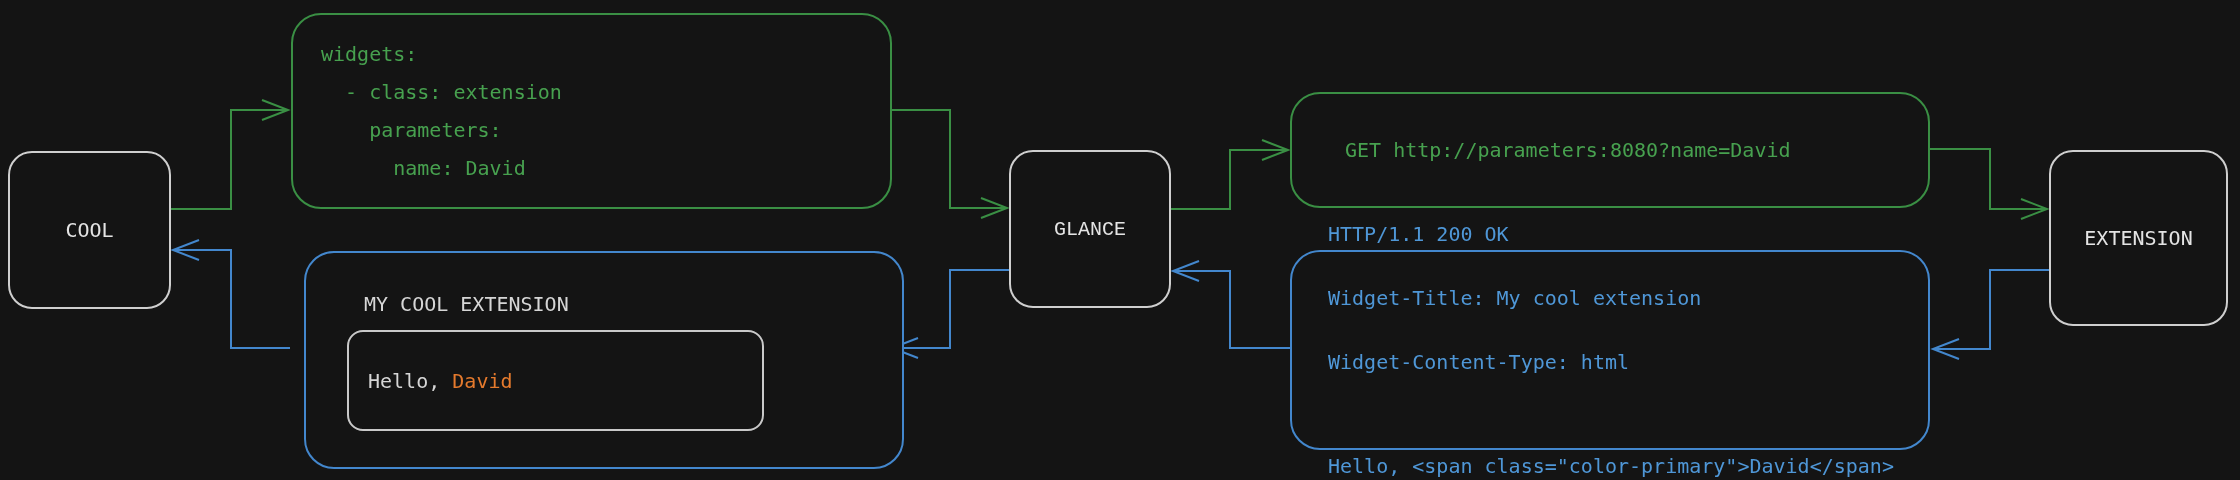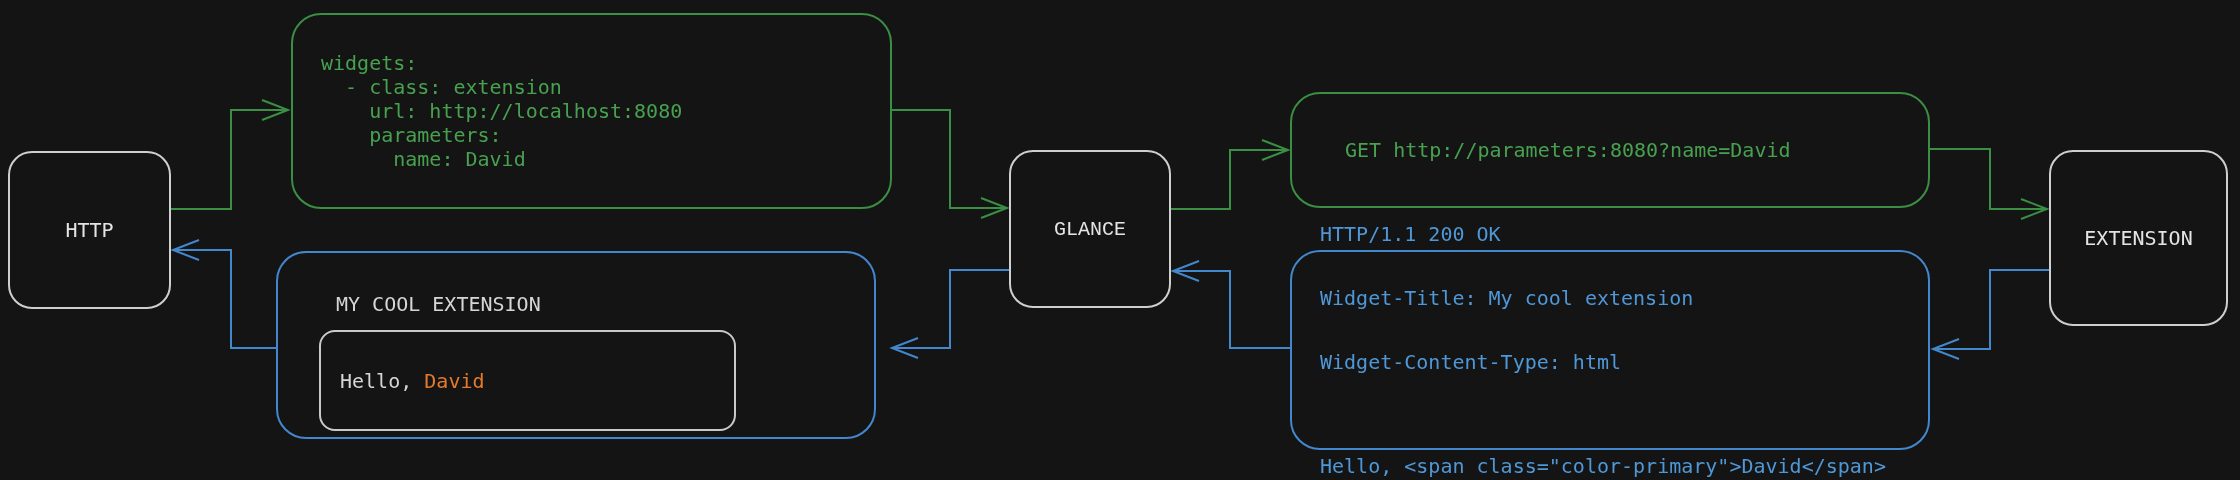--- a/index.html
+++ b/index.html
@@ -25,26 +25,26 @@
     display:flex;align-items:center;justify-content:center;
     color:var(--c-node-text);background:var(--c-bg);
   }
   .node-user{left:8px;top:151px;width:163px;height:158px;}
   .node-glance{left:1009px;top:150px;width:162px;height:158px;font-family:Liberation Mono, monospace;}
   .node-extension{left:2049px;top:150px;width:179px;height:176px;}
   .box{position:absolute;border-radius:30px;background:var(--c-bg);}
   .box.green{border:2px solid var(--c-green);color:var(--c-green-text);}
   .box.blue{border:2px solid var(--c-blue);color:var(--c-blue-text);}
   .config-box{left:291px;top:13px;width:601px;height:196px;
-    display:flex;flex-direction:column;justify-content:center;padding-left:28px;}
+    display:flex;flex-direction:column;justify-content:center;padding-left:28px;gap:14px;}
   .request-box{left:1290px;top:92px;width:640px;height:116px;
     display:flex;flex-direction:column;justify-content:center;padding-left:53px;}
   .response-box{left:1290px;top:250px;width:640px;height:200px;
-    display:flex;flex-direction:column;justify-content:center;padding-left:28px;gap:40px;}
-  .widget-box{left:276px;top:251px;width:600px;height:188px;}
+    display:flex;flex-direction:column;justify-content:center;padding-left:36px;gap:40px;}
+  .widget-box{left:304px;top:251px;width:600px;height:218px;}
   .code-line{white-space:pre;height:24px;line-height:24px;}
   .widget-title{
     position:absolute;left:58px;top:39px;height:24px;line-height:24px;
     color:var(--c-white-text);white-space:pre;
   }
   .widget-inner{
     position:absolute;left:41px;top:77px;width:417px;height:101px;
     border:2px solid var(--c-inner-border);border-radius:16px;
     display:flex;align-items:center;padding-left:19px;color:var(--c-white-text);
   }
@@ -69,35 +69,34 @@
   <path class="b" d="M1959,339 L1933,349 L1959,359"></path>
   <path class="b" d="M1290,348 H1230 V271 H1175"></path>
   <path class="b" d="M1199,261 L1173,271 L1199,281"></path>
   <path class="b" d="M1009,270 H950 V348 H894"></path>
   <path class="b" d="M918,338 L892,348 L918,358"></path>
   <path class="b" d="M290,348 H231 V250 H175"></path>
   <path class="b" d="M199,240 L173,250 L199,260"></path>
 </svg>
 
 <div class="node node-user">
-  <span>HTTP</span>
+  <span>COOL</span>
 </div>
 
 <div class="node node-glance">
   <span>GLANCE</span>
 </div>
 
 <div class="node node-extension">
   <span>EXTENSION</span>
 </div>
 
 <div class="box green config-box">
   <div class="code-line">widgets:</div>
   <div class="code-line">  - class: extension</div>
-  <div class="code-line">    url: http://localhost:8080</div>
   <div class="code-line">    parameters:</div>
   <div class="code-line">      name: David</div>
 </div>
 
 <div class="box green request-box">
   <div class="code-line">GET http://parameters:8080?name=David</div>
 </div>
 
 <div class="box blue response-box">
   <div class="code-line">HTTP/1.1 200 OK</div>

